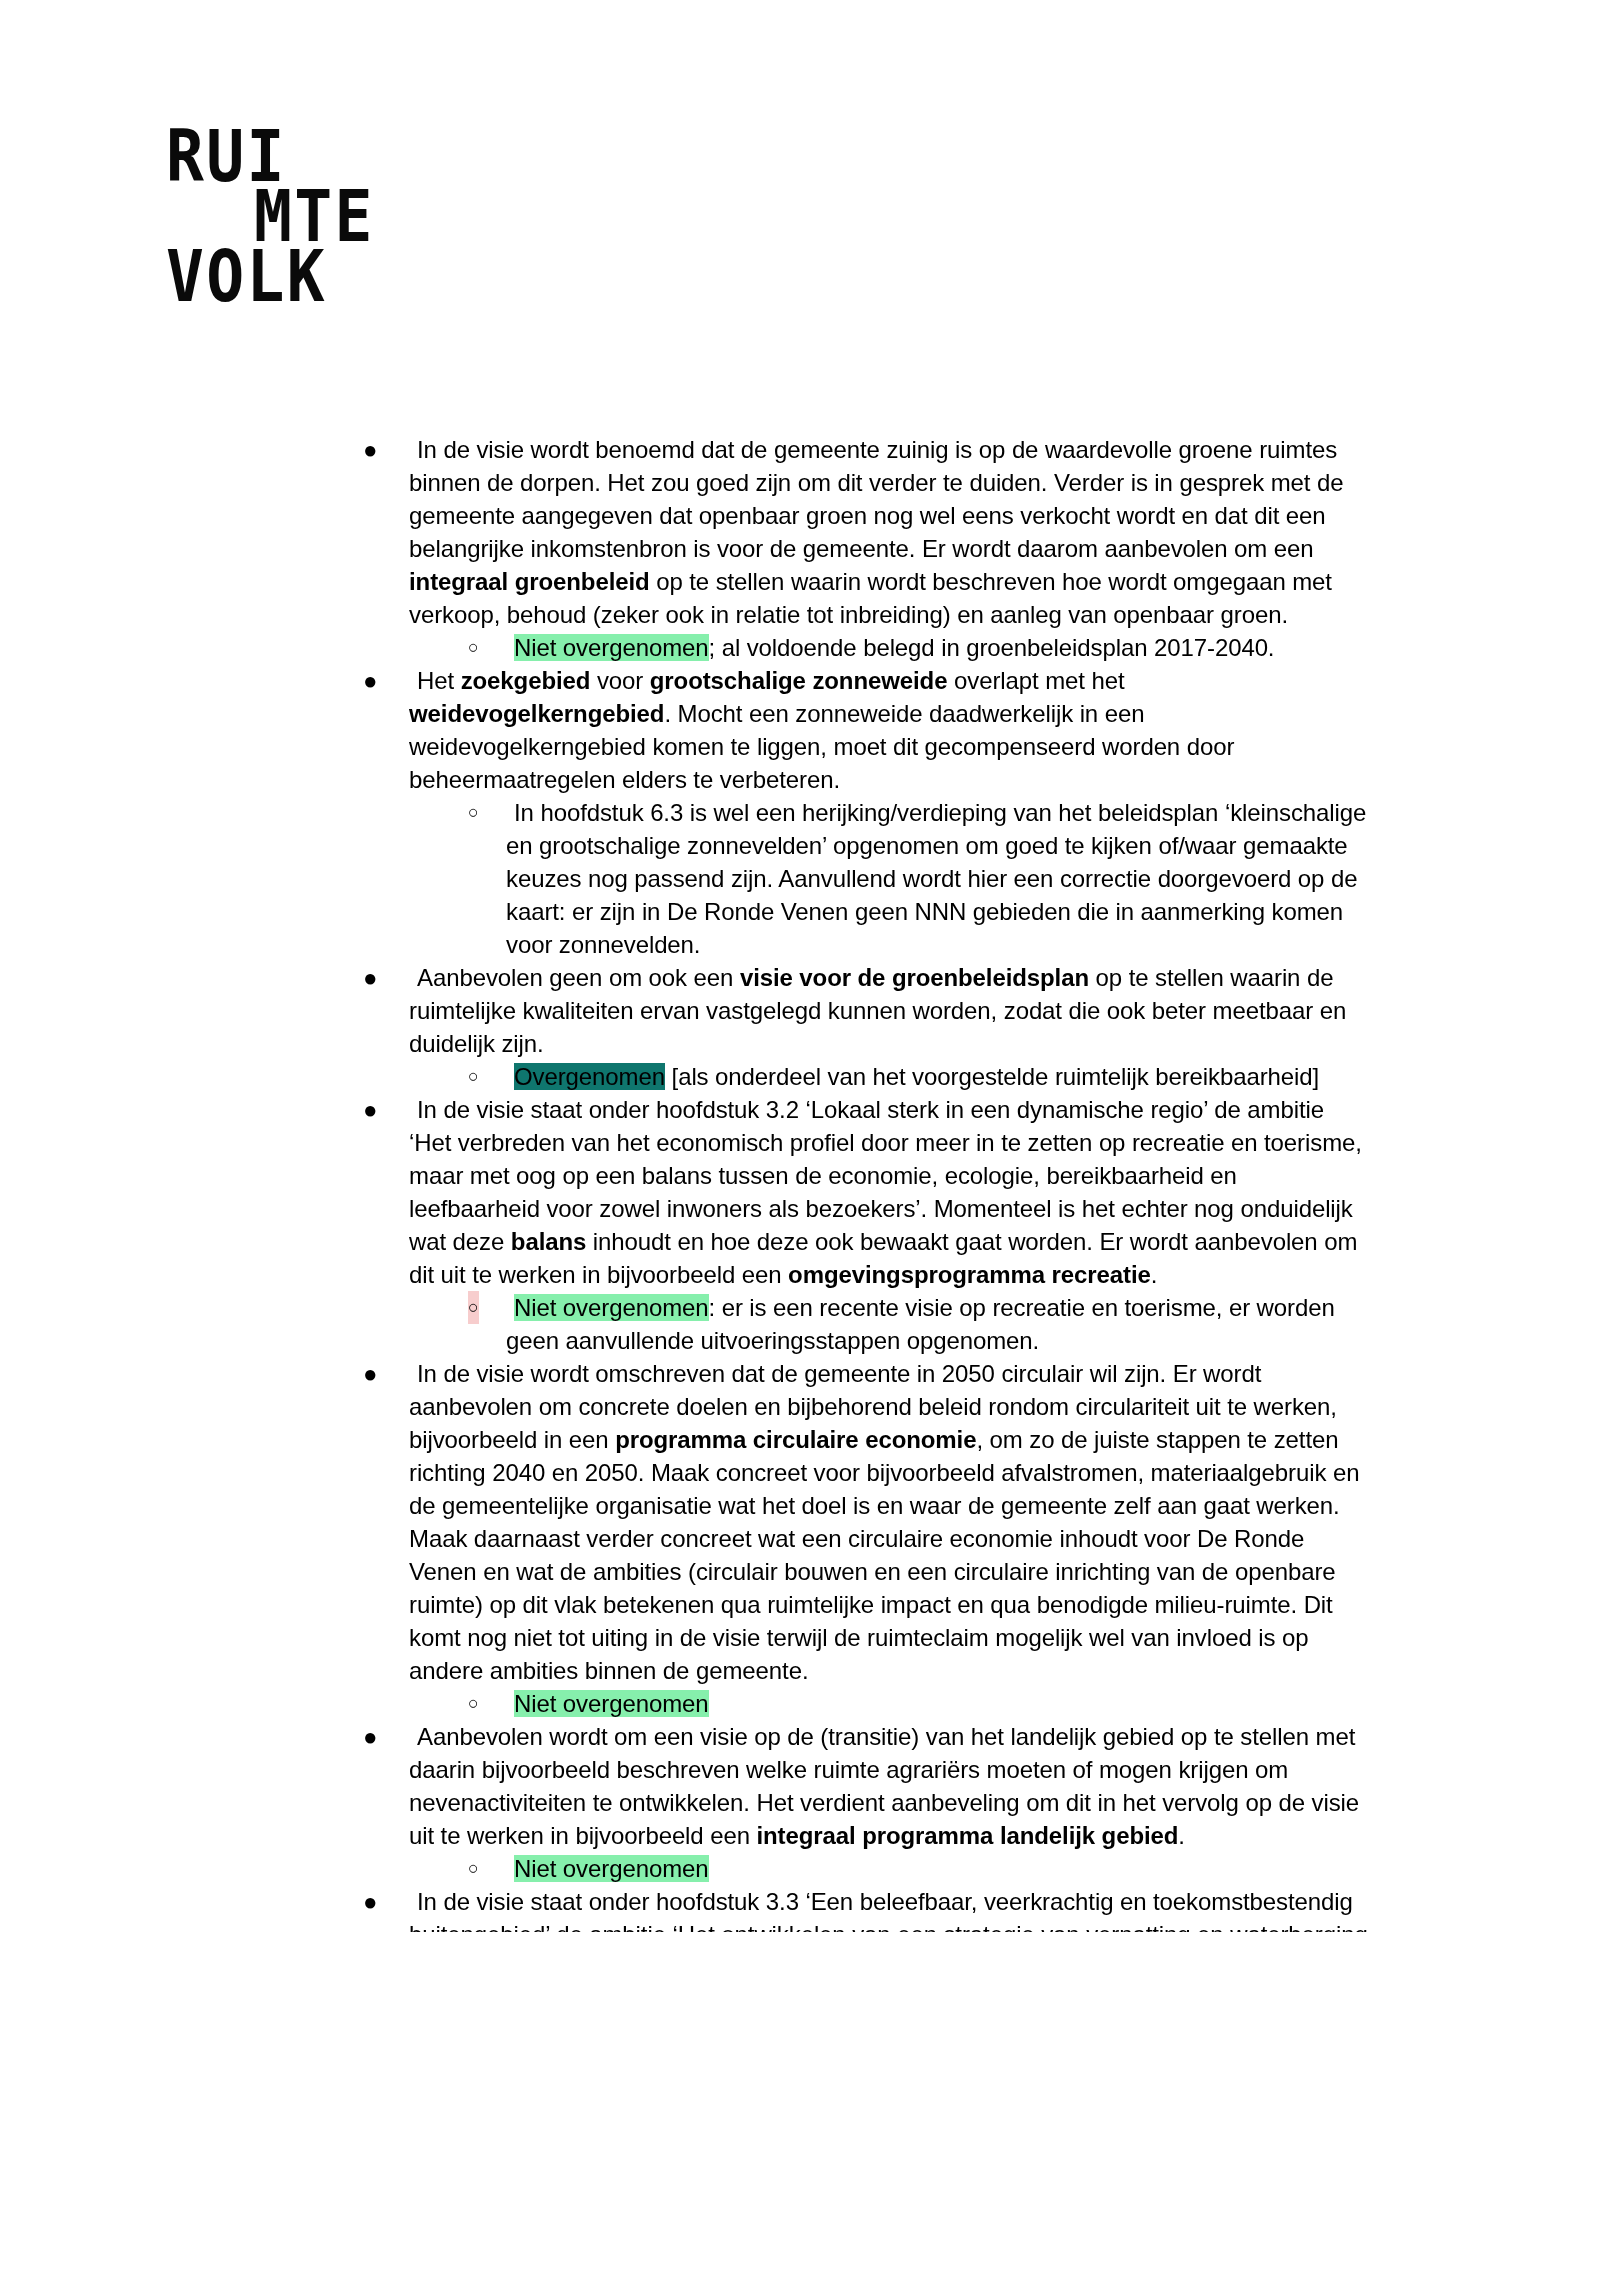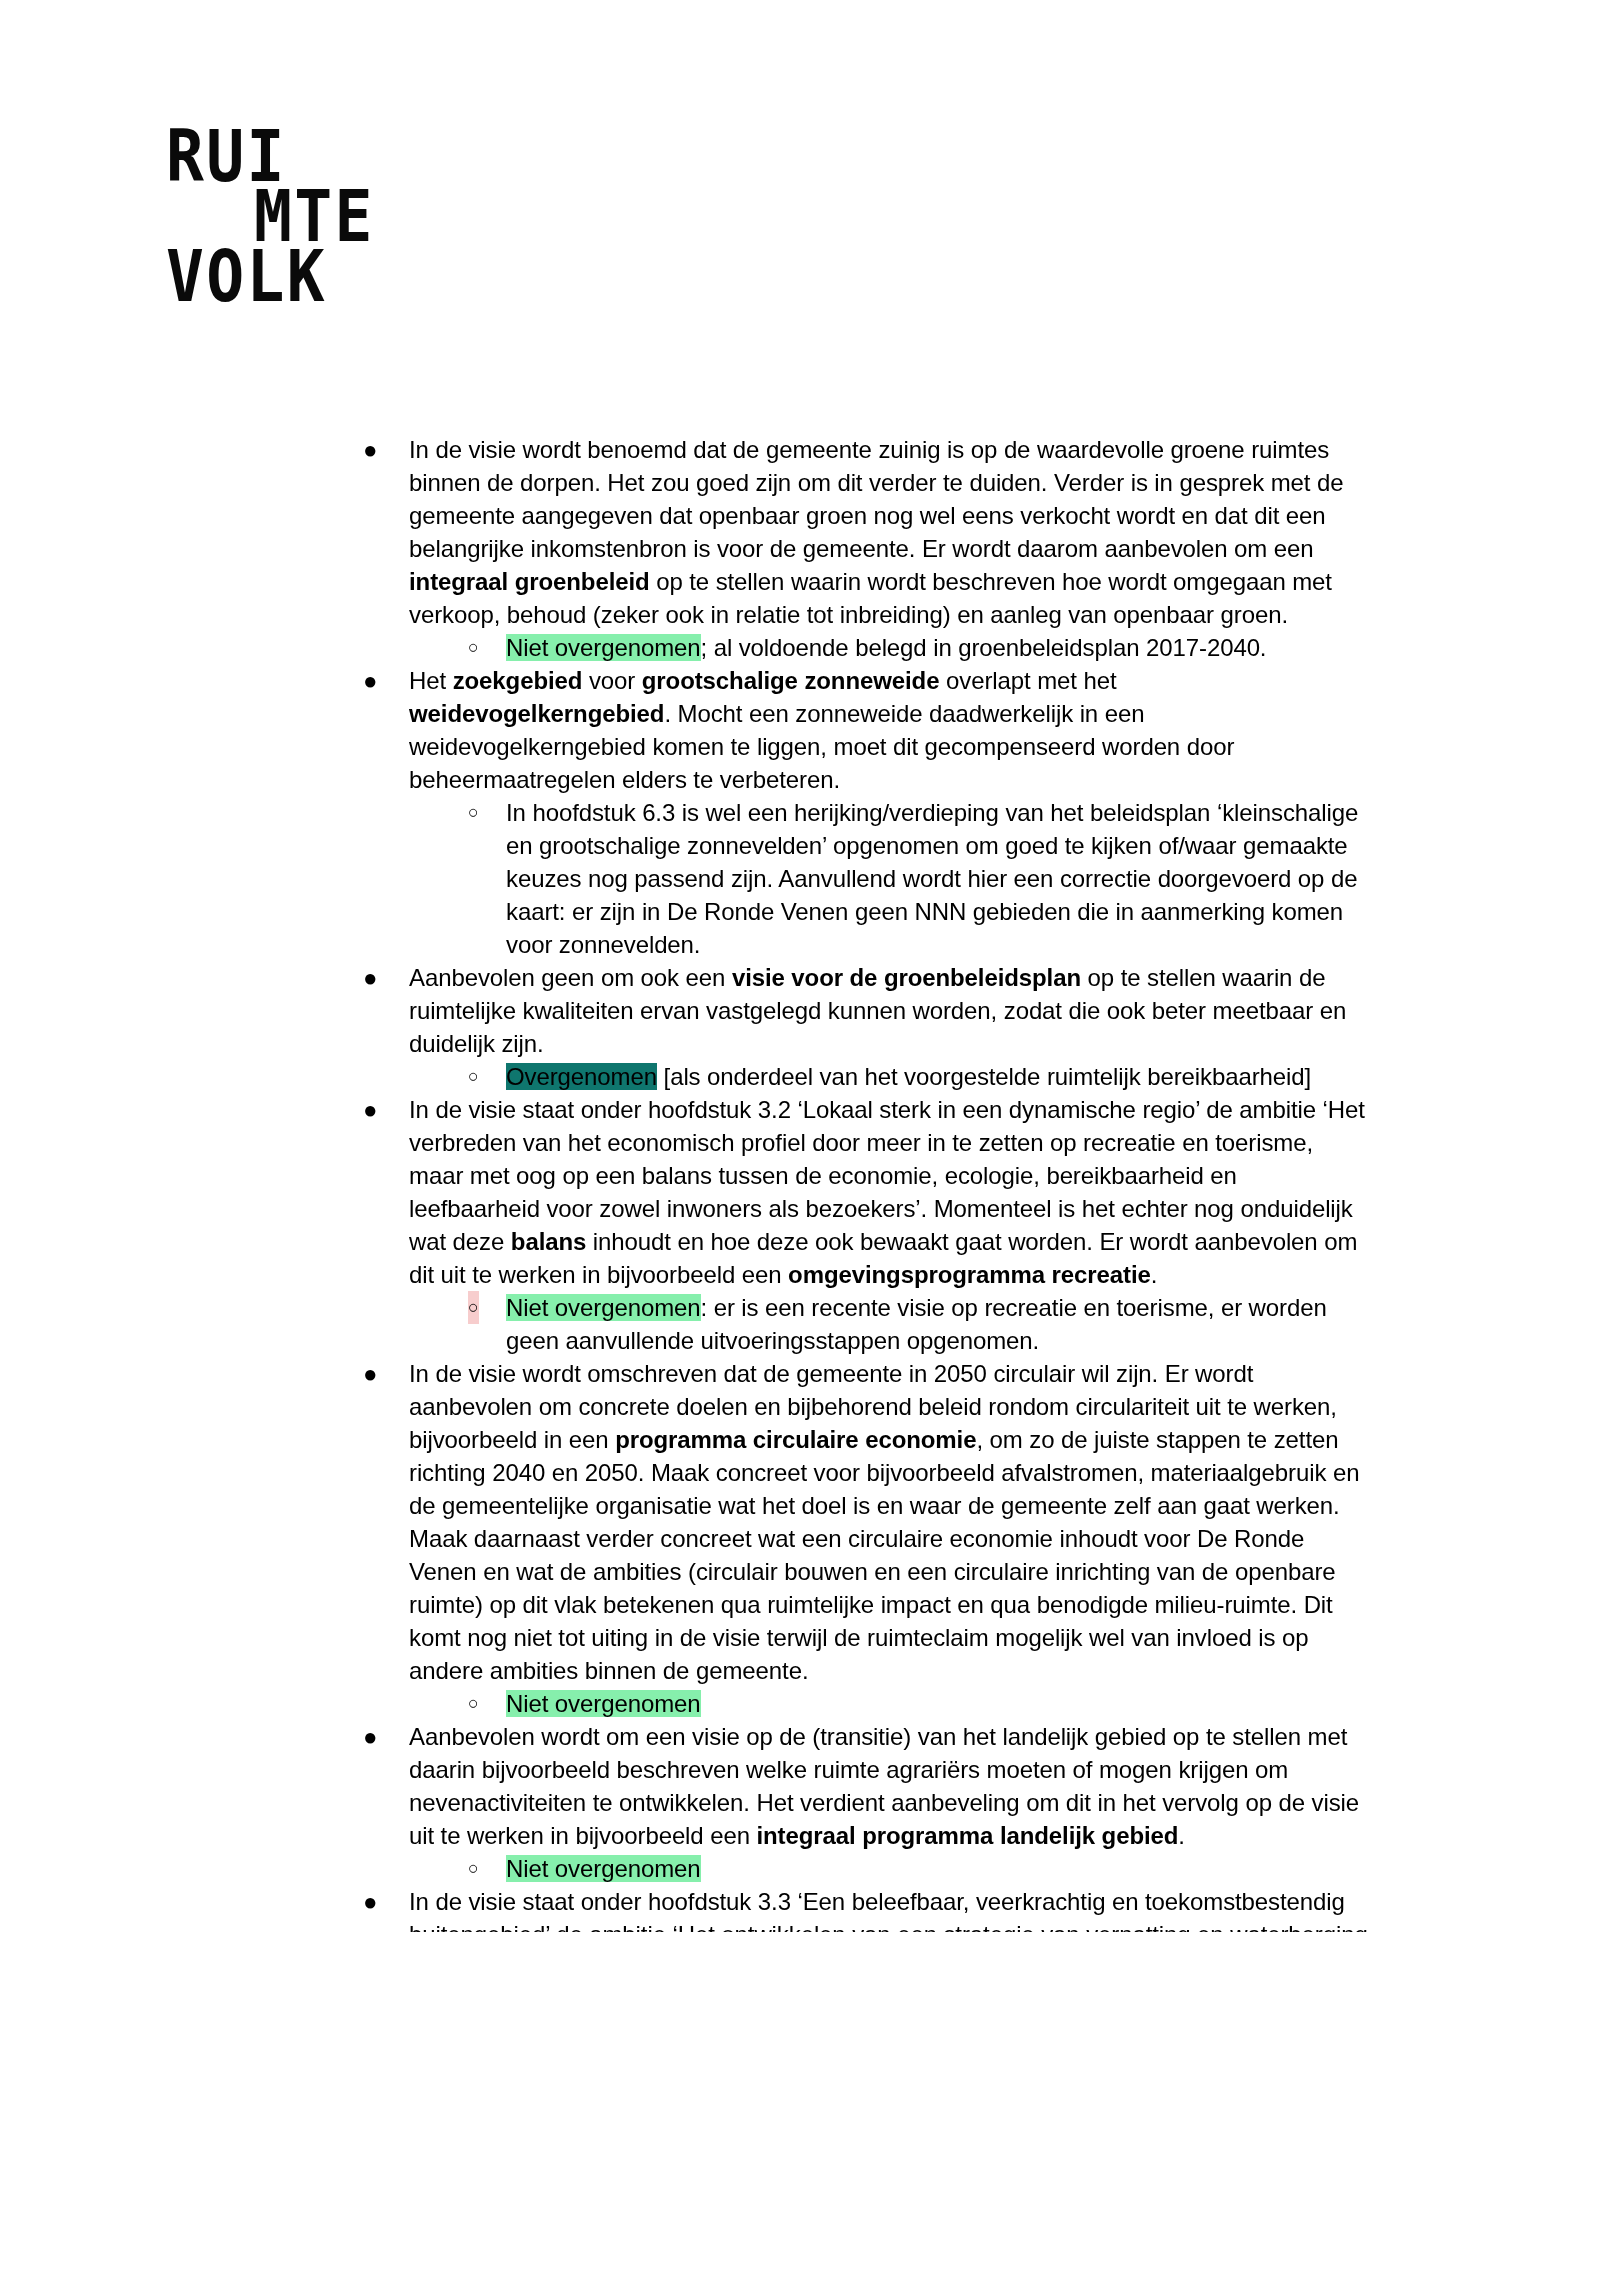--- a/index.html
+++ b/index.html
@@ -84,21 +84,21 @@
     letter-spacing: -0.1px;
   }
   ul.lvl2 > li.subbullet > .marker-o {
     position: absolute;
     left: 59px;
     top: 0;
     font-size: 18px;
     line-height: 33px;
   }
 
-  .para { margin: 0; }
+  .para { margin: 8px; }
 
   b, strong { font-weight: 700; }
 
   .hl-pink   { background-color: #86efac; }
   .hl-green  { background-color: #0f766e; }
   
   li.subbullet.hl-row > .marker-o { background-color: #f7cdcd; }
 
   
   .footer {

